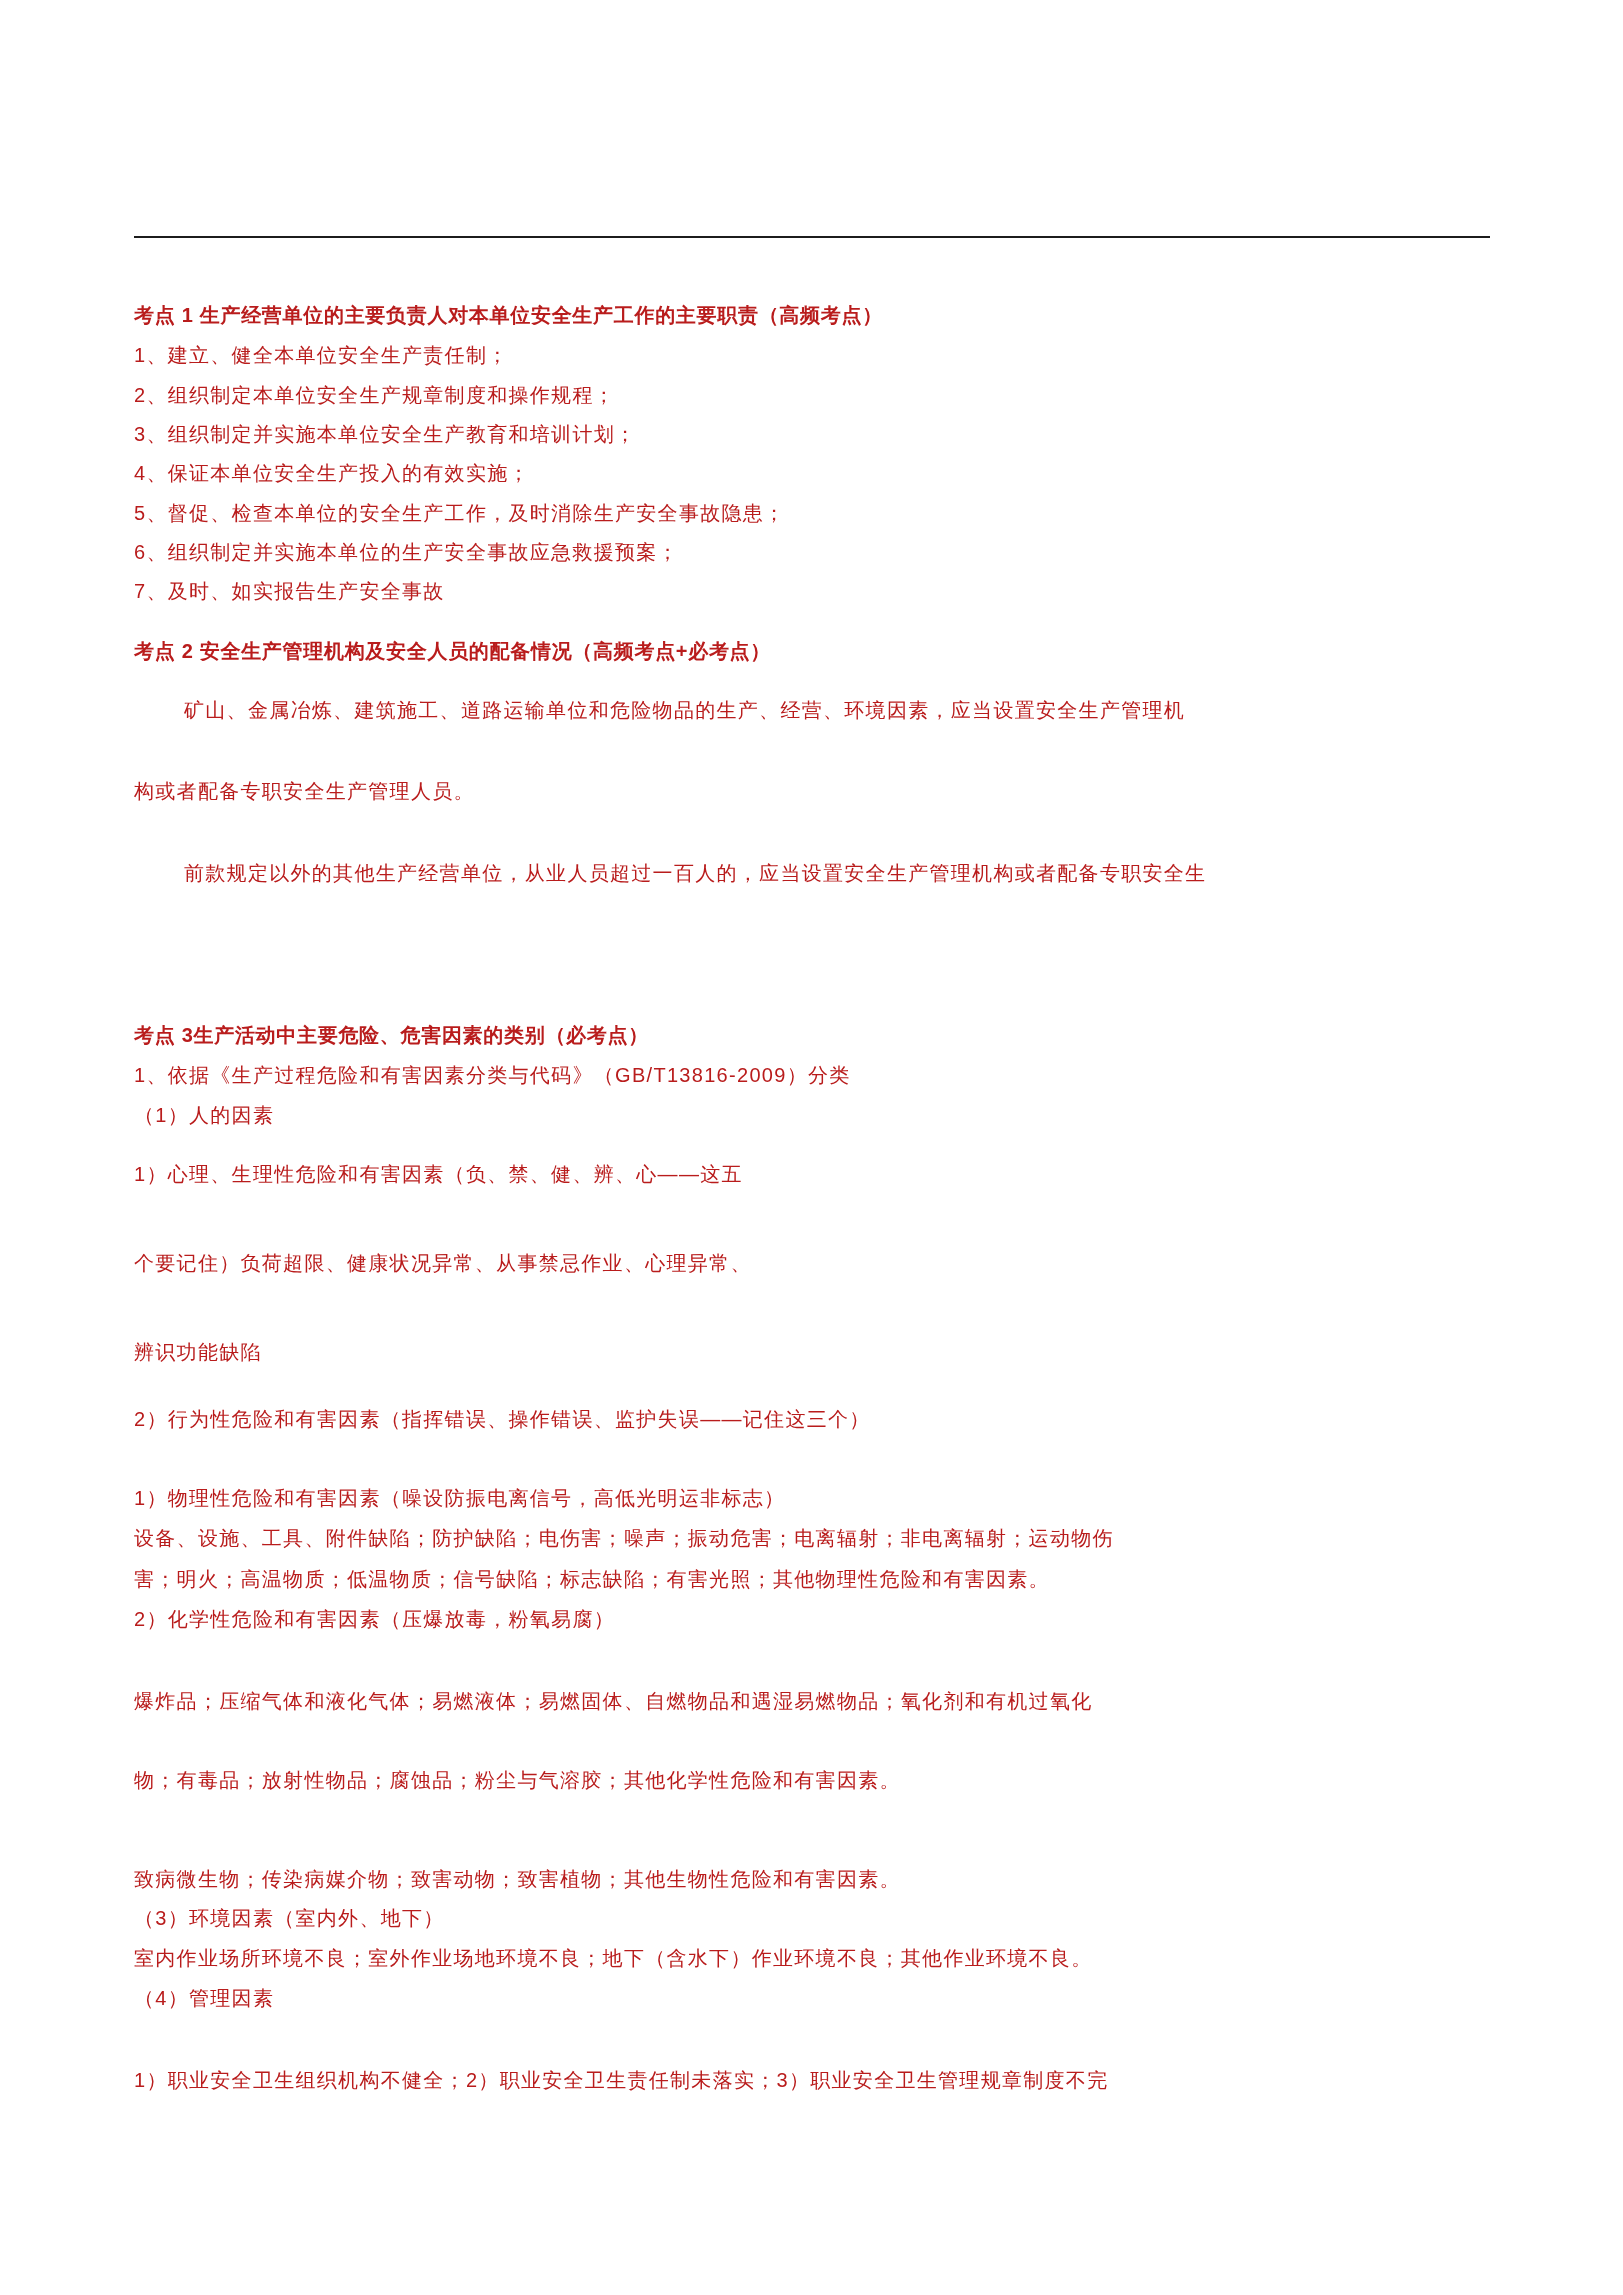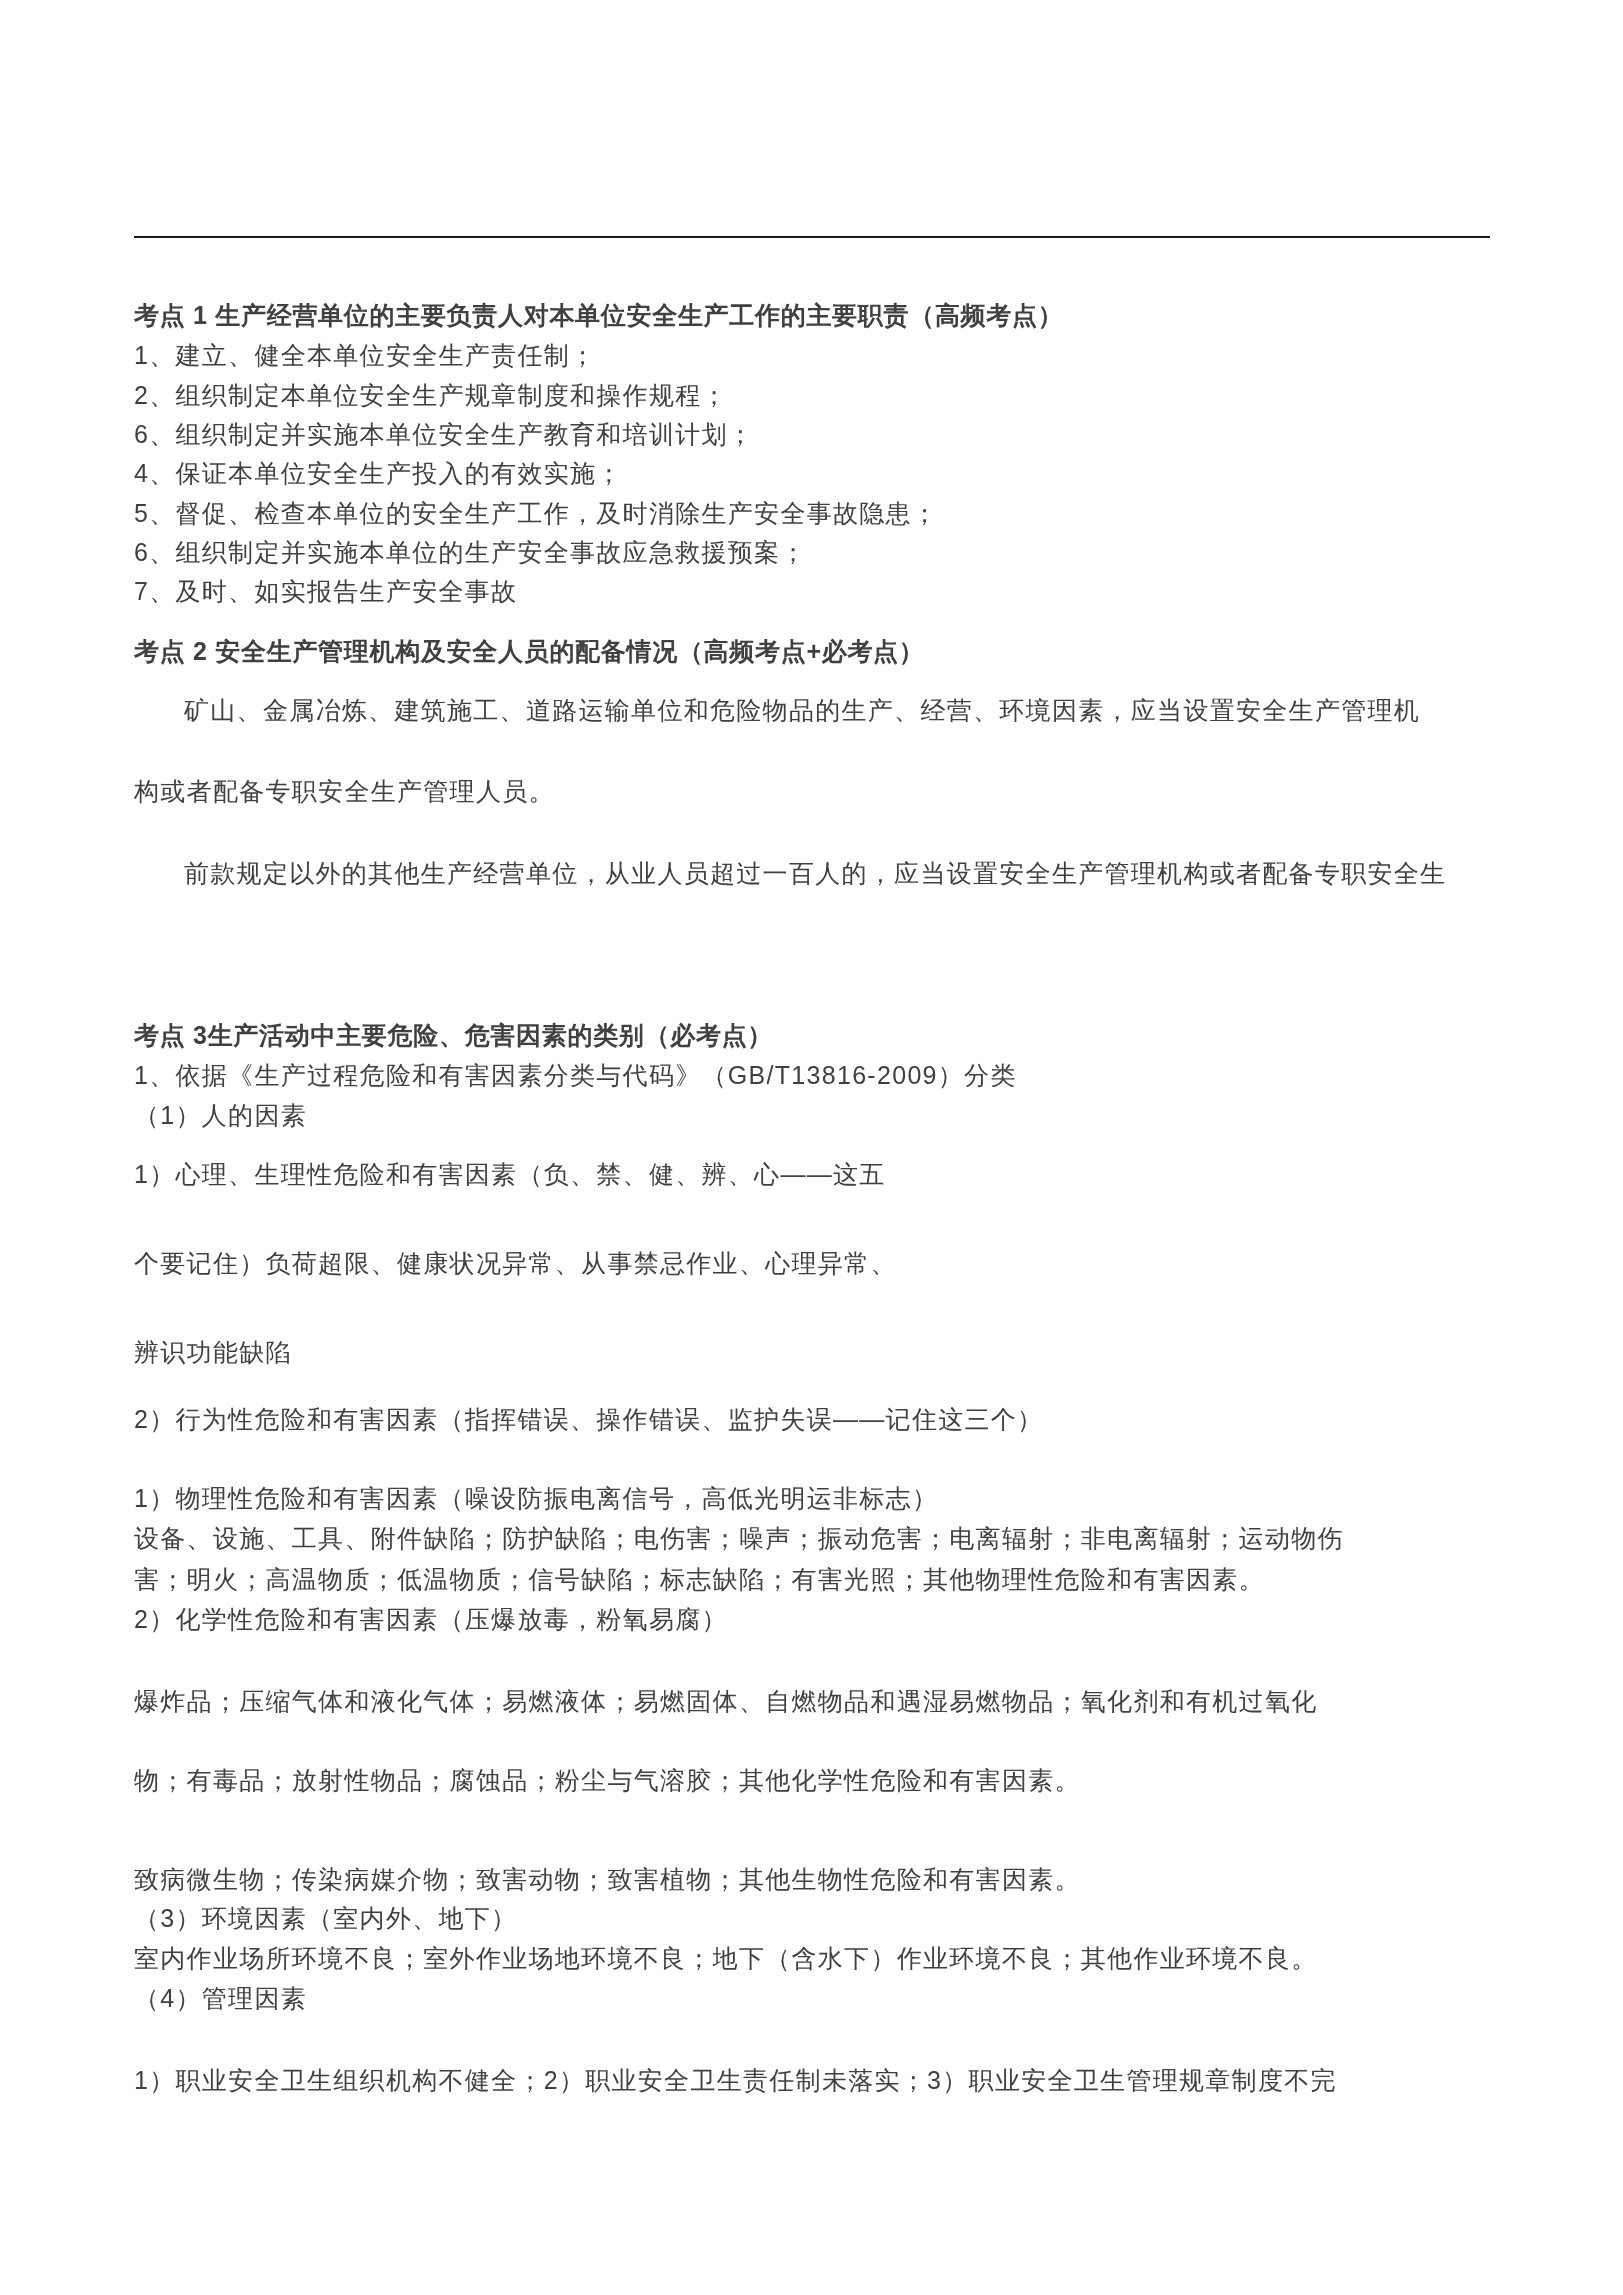--- a/index.html
+++ b/index.html
@@ -20,45 +20,45 @@
     position: absolute;
     left: 134px;
     width: 1356px;
     height: 0;
     border-top: 2.6px solid #1c1c1c;
   }
   .line {
     position: absolute;
     left: 134px;
     width: 1356px;
-    font-size: 25px;
+    font-size: 20px;
     line-height: 38px;
     letter-spacing: 1.3px;
     white-space: nowrap;
-    color: #404040;
+    color: #b91c1c;
   }
   .heading {
     font-weight: bold;
     letter-spacing: 0.7px;
   }
   .indent {
     text-indent: 50px;
   }
 </style>
 </head>
 <body>
 
 <div class="page">
 
   <div class="divider" style="top:236px"></div>
 
   <div class="line heading" style="top:296px">考点 1 生产经营单位的主要负责人对本单位安全生产工作的主要职责（高频考点）</div>
   <div class="line" style="top:336px">1、建立、健全本单位安全生产责任制；</div>
   <div class="line" style="top:376px">2、组织制定本单位安全生产规章制度和操作规程；</div>
-  <div class="line" style="top:415px">6、组织制定并实施本单位安全生产教育和培训计划；</div>
+  <div class="line" style="top:415px">3、组织制定并实施本单位安全生产教育和培训计划；</div>
   <div class="line" style="top:454px">4、保证本单位安全生产投入的有效实施；</div>
   <div class="line" style="top:494px">5、督促、检查本单位的安全生产工作，及时消除生产安全事故隐患；</div>
   <div class="line" style="top:533px">6、组织制定并实施本单位的生产安全事故应急救援预案；</div>
   <div class="line" style="top:572px">7、及时、如实报告生产安全事故</div>
 
   <div class="line heading" style="top:632px">考点 2 安全生产管理机构及安全人员的配备情况（高频考点+必考点）</div>
   <div class="line indent" style="top:691px">矿山、金属冶炼、建筑施工、道路运输单位和危险物品的生产、经营、环境因素，应当设置安全生产管理机</div>
   <div class="line" style="top:772px">构或者配备专职安全生产管理人员。</div>
   <div class="line indent" style="top:854px">前款规定以外的其他生产经营单位，从业人员超过一百人的，应当设置安全生产管理机构或者配备专职安全生</div>
 

